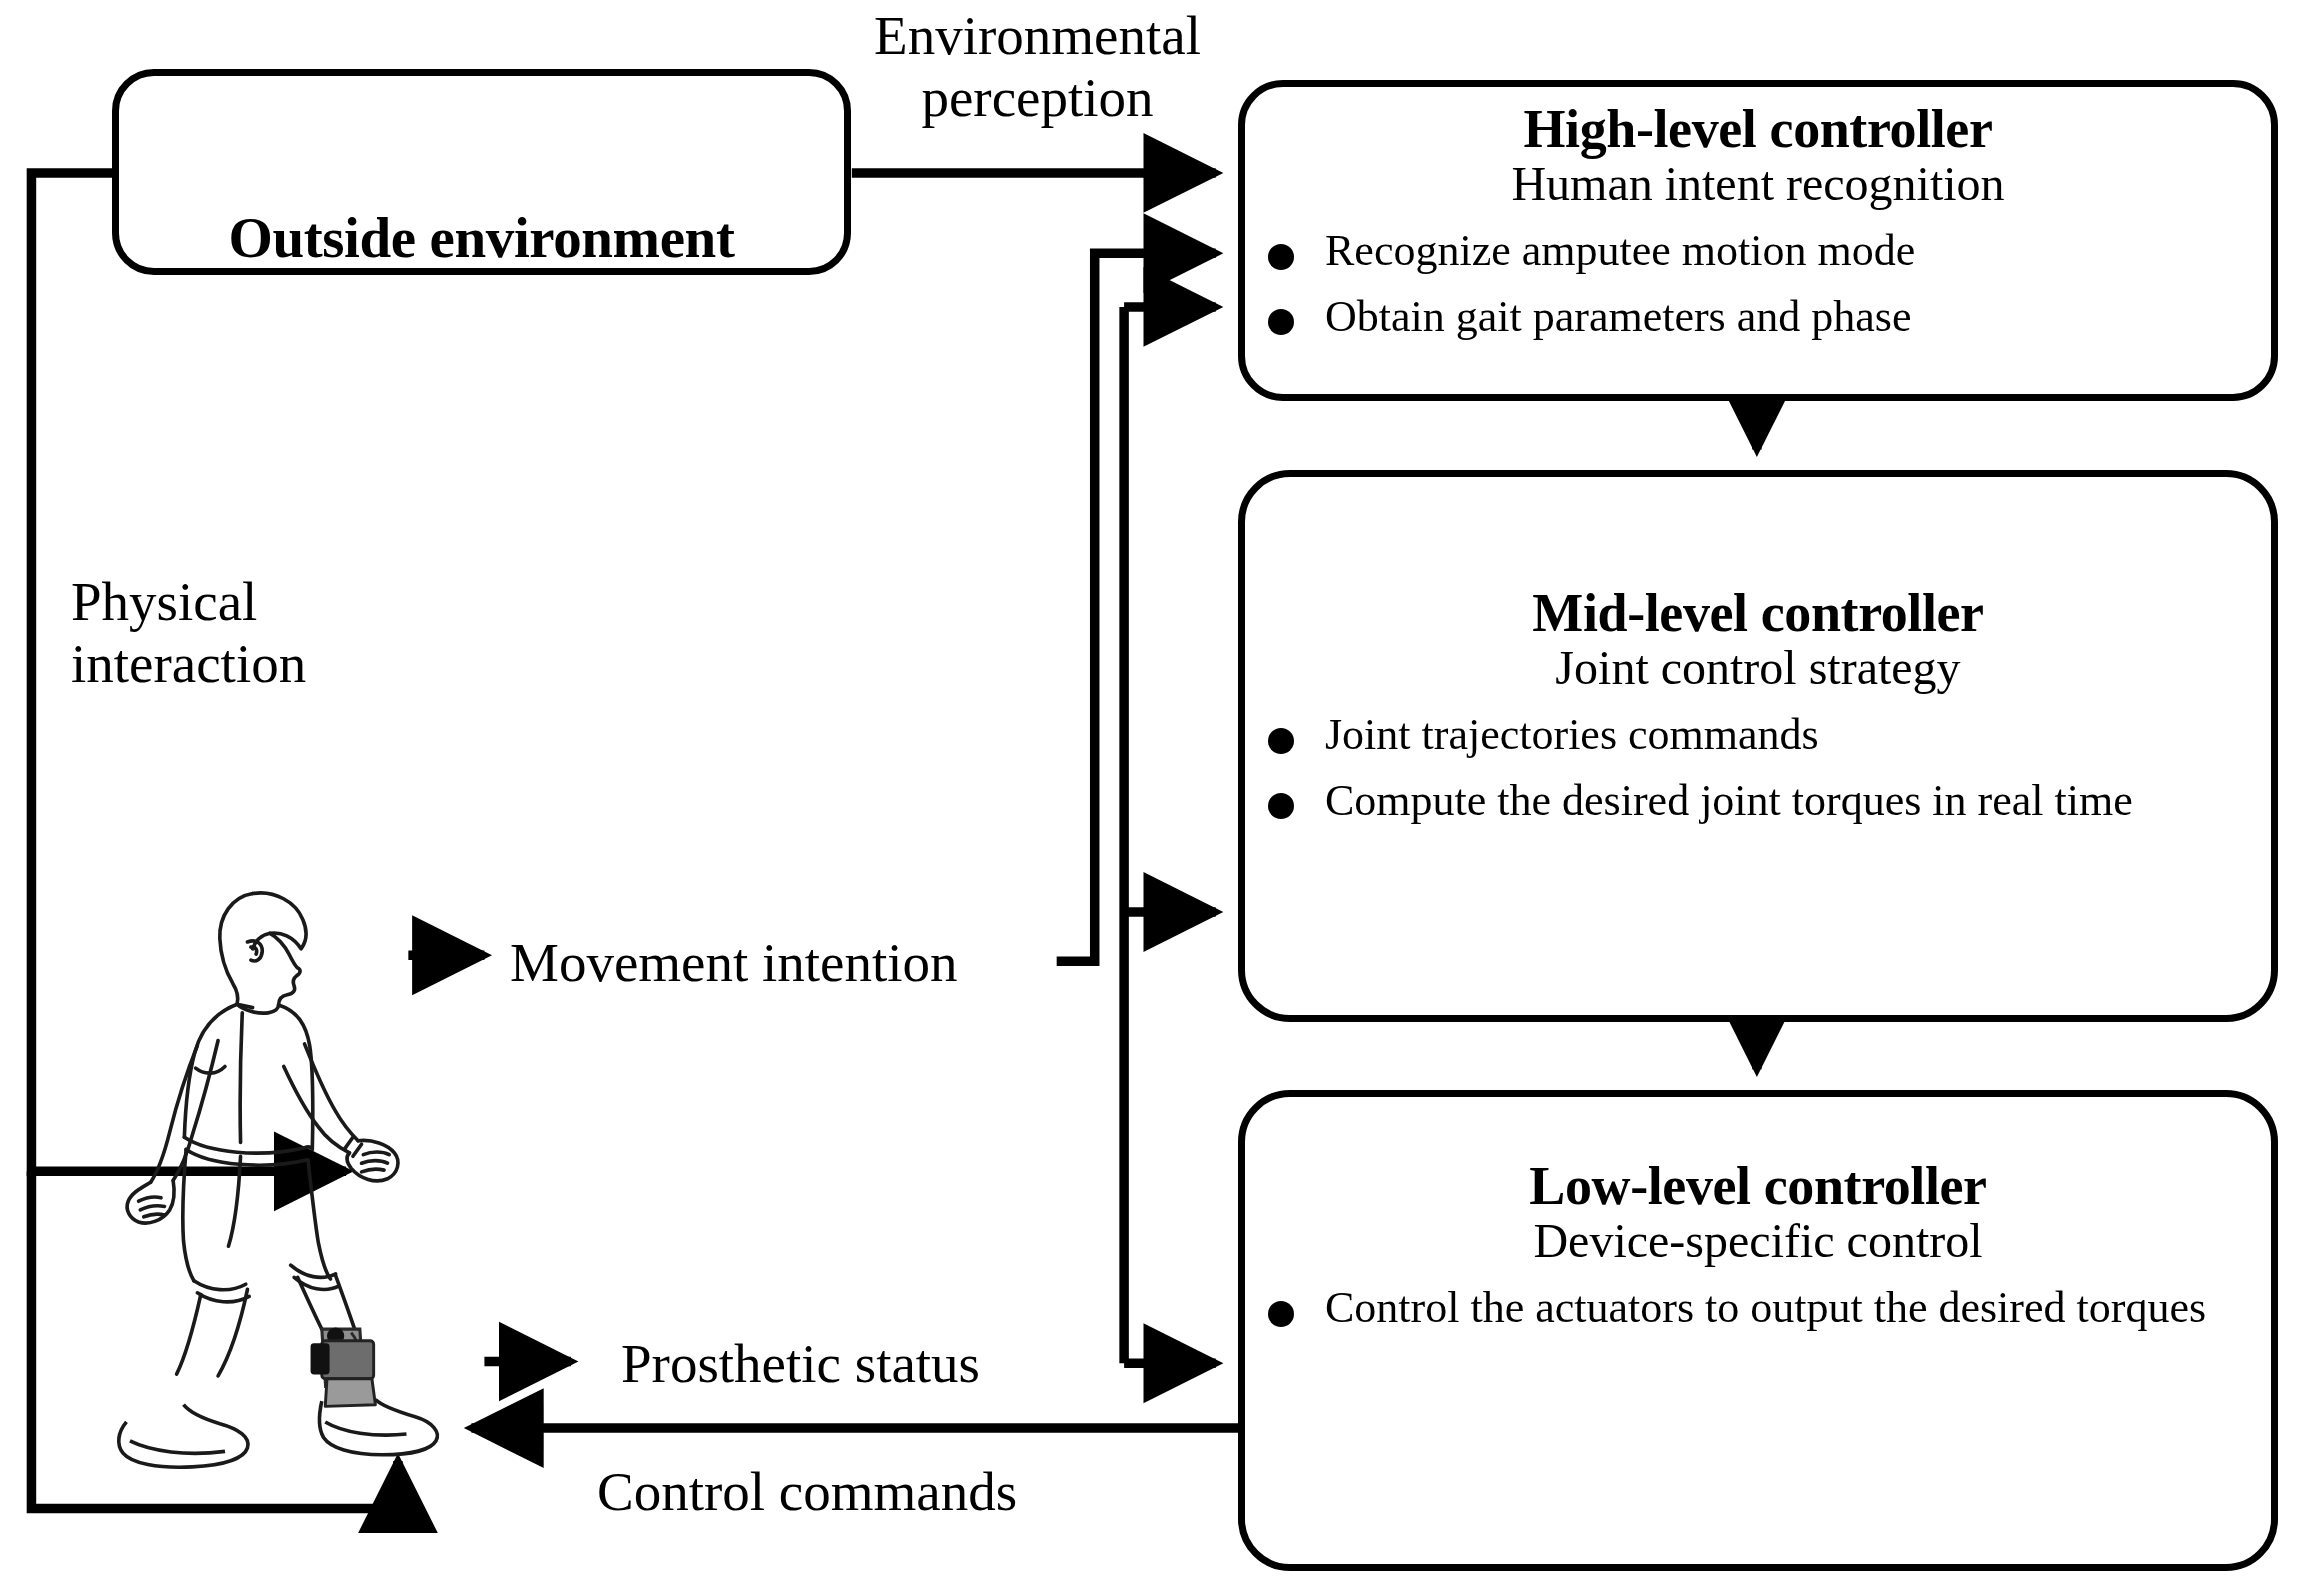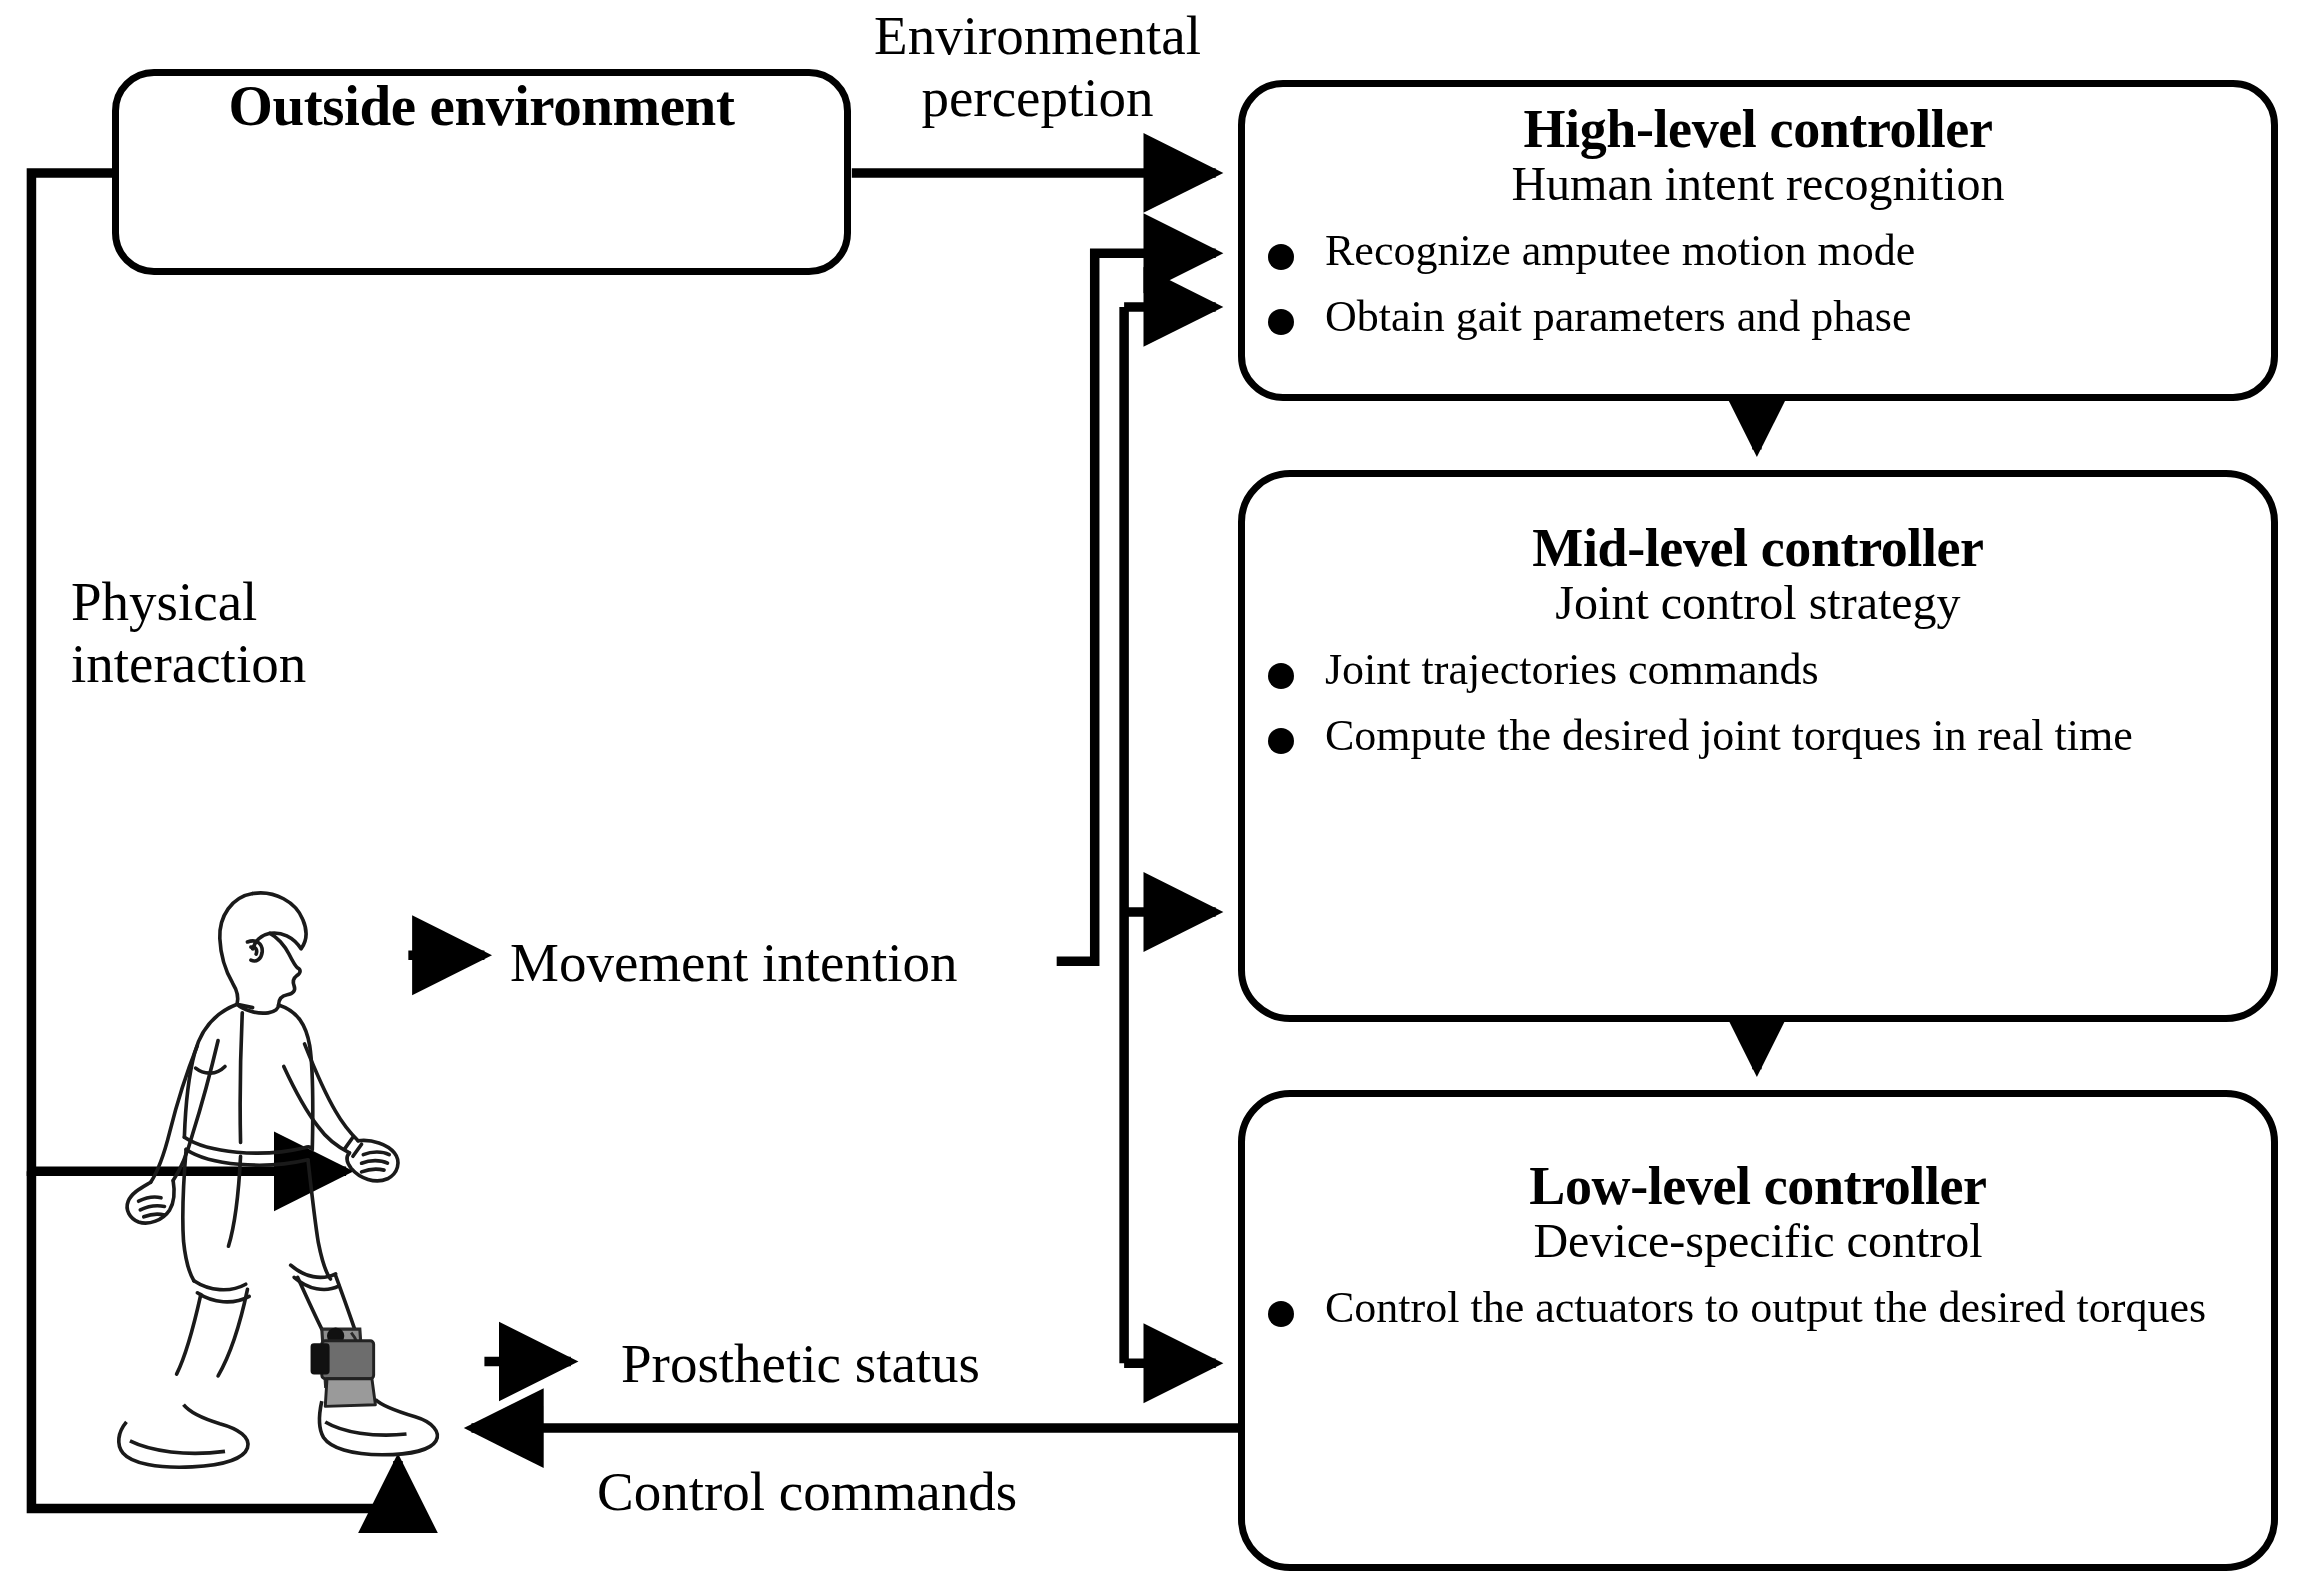--- a/index.html
+++ b/index.html
@@ -75,36 +75,36 @@
     text-align: center;
     white-space: pre-line;
     color: #000;
   }
   .edge-label.left-align { text-align: left; }
 
   
   #box-outside {
     left: 112px; top: 69px; width: 739px; height: 206px;
     border-radius: 42px;
-    justify-content: flex-start;
+    justify-content: flex-end;
   }
   #box-outside .node-title { font-size: 57px; }
 
   
   #box-high {
     left: 1238px; top: 80px; width: 1040px; height: 321px;
     border-radius: 45px;
     justify-content: flex-start;
     padding-top: 14px;
   }
   
   #box-mid {
     left: 1238px; top: 470px; width: 1040px; height: 552px;
     justify-content: flex-start;
-    padding-top: 43px;
+    padding-top: 108px;
   }
   
   #box-low {
     left: 1238px; top: 1090px; width: 1040px; height: 481px;
     justify-content: flex-start;
     padding-top: 61px;
   }
 
   
   #walker {

